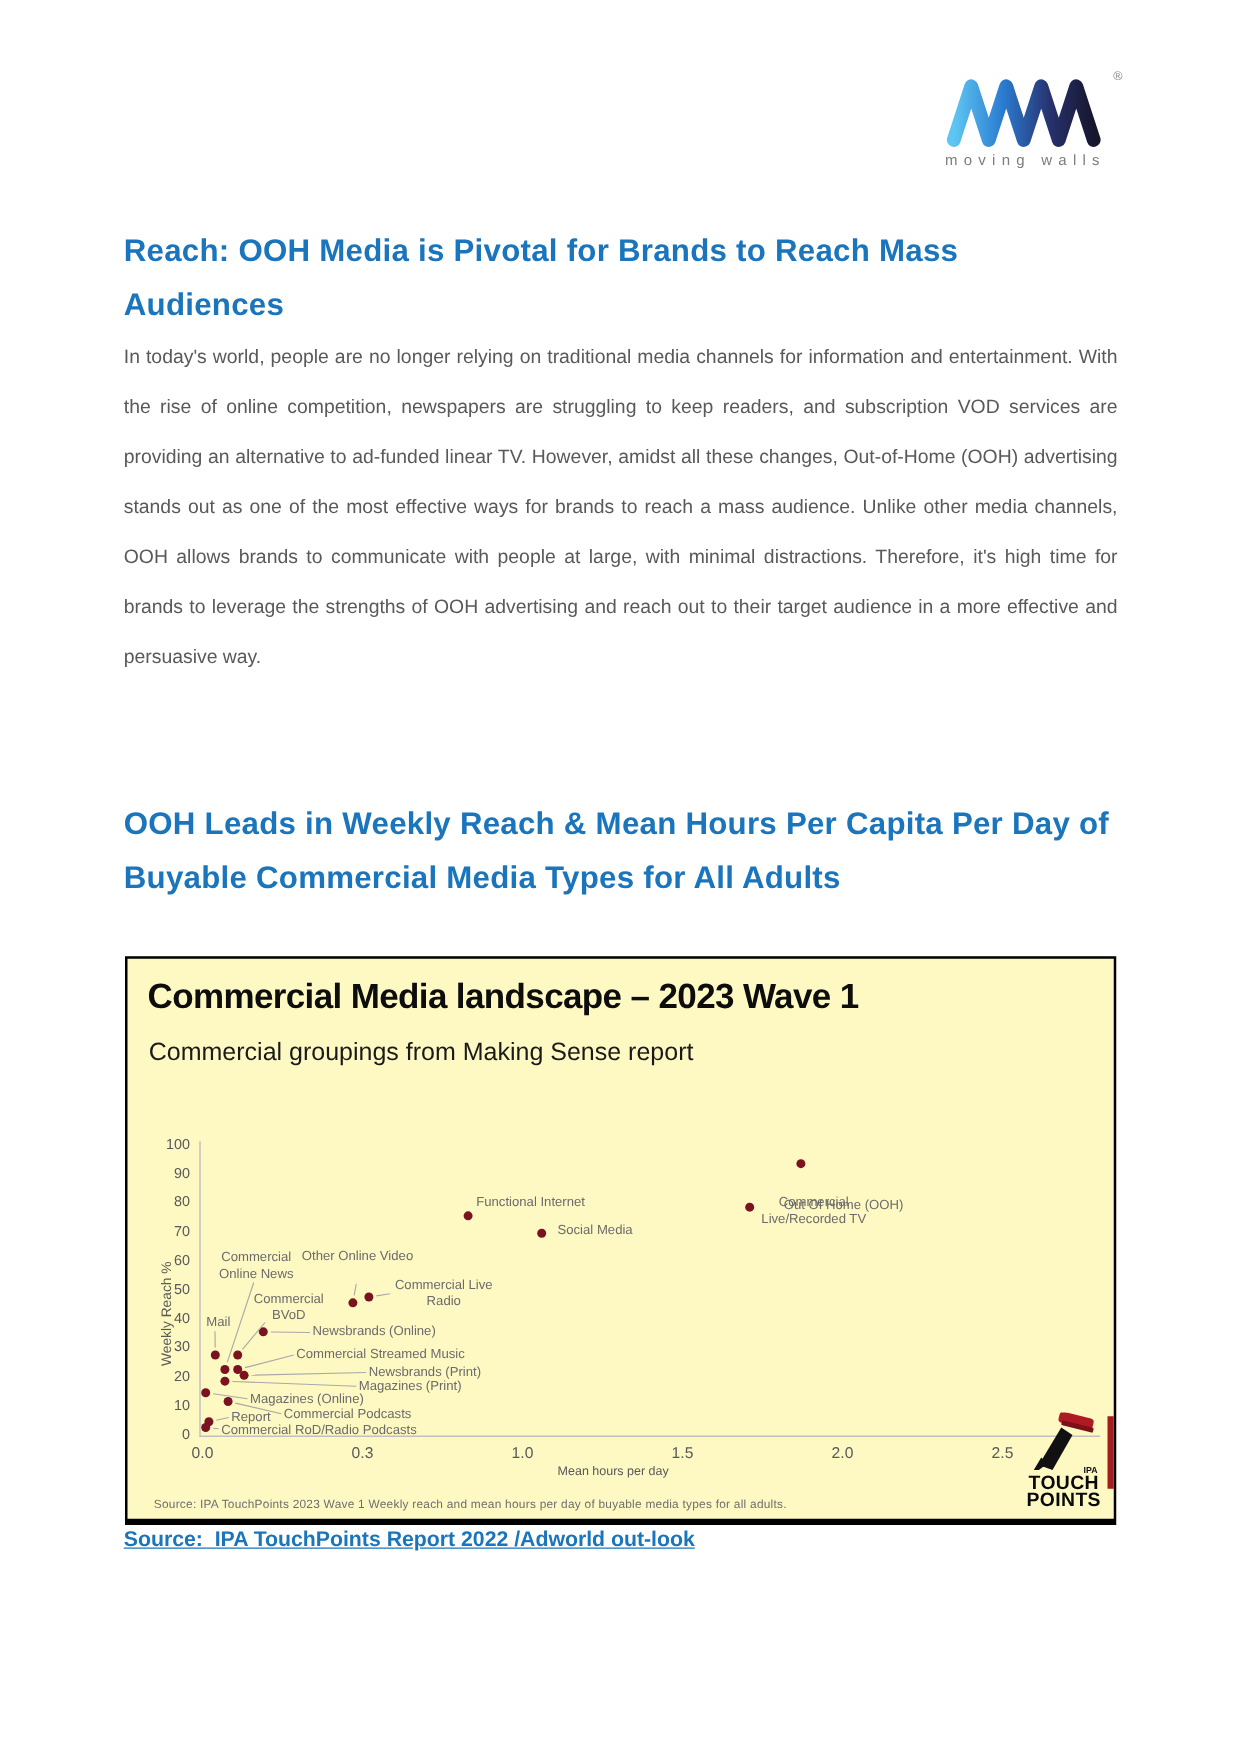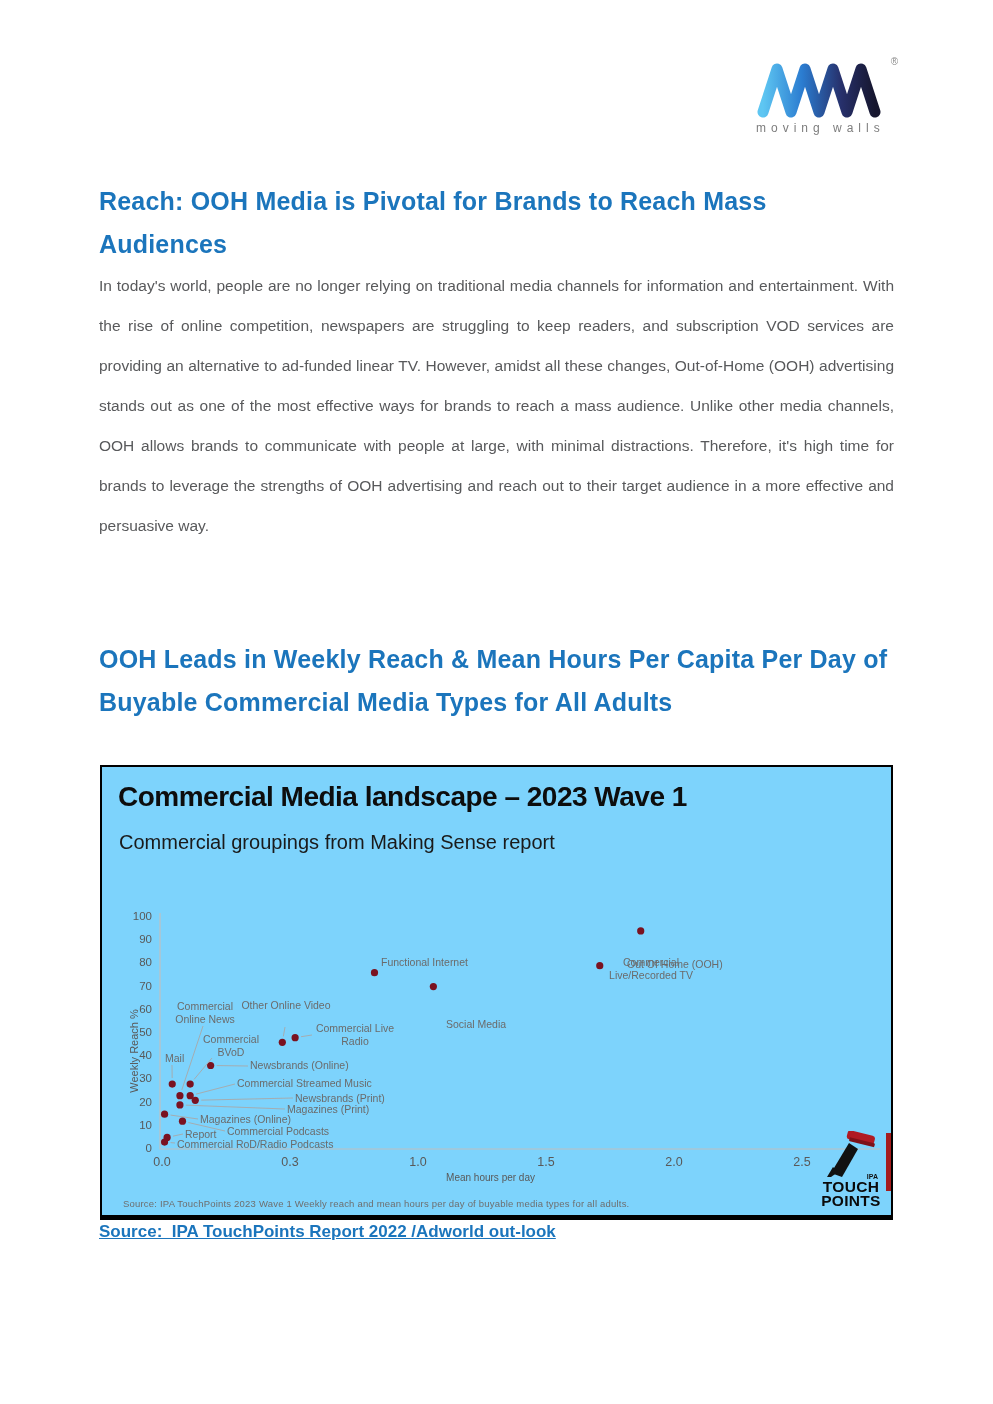--- a/index.html
+++ b/index.html
@@ -31,21 +31,21 @@
     text-align:justify;
   }
   .h2{
     position:absolute;left:99px;top:617px;width:790px;
     font-size:25px;font-weight:bold;line-height:43px;
     letter-spacing:0.2px;
   }
   
   .chart-box{
     position:absolute;left:100px;top:765px;width:793px;height:455px;
-    background:#7dd3fc;border:2px solid #000;border-bottom-width:5px;
+    background:#fef9c3;border:2px solid #000;border-bottom-width:5px;
     box-sizing:border-box;
   }
   .chart-title{
     position:absolute;left:16px;top:14px;
     font-size:28px;font-weight:bold;color:#0d0d0d;letter-spacing:-0.5px;
   }
   .chart-subtitle{
     position:absolute;left:17px;top:64px;
     font-size:20px;color:#1a1a1a;
   }
@@ -154,21 +154,21 @@
           <line x1="123" y1="364" x2="86.32551192813155" y2="355.5127713399063" stroke="#a8a8a8" stroke-width="0.9"></line>
           <circle cx="80.48" cy="354.16" r="3.6" fill="#7a1220"></circle>
           <line x1="81" y1="367" x2="70.98703066713864" y2="369.1438347438116" stroke="#a8a8a8" stroke-width="0.9"></line>
           <circle cx="65.12" cy="370.4" r="3.6" fill="#7a1220"></circle>
           <line x1="73" y1="376" x2="68.53479311422265" y2="375.5894062633768" stroke="#a8a8a8" stroke-width="0.9"></line>
           <circle cx="62.56" cy="375.04" r="3.6" fill="#7a1220"></circle>
         </svg>
         <div class="point-label" style="left: 525px; top: 157px; white-space: nowrap; margin-top: 34px;">Out Of Home (OOH)</div>
         <div class="point-label" style="left: 504px; top: 189px; width: 90px; text-align: center;">Commercial Live/Recorded TV</div>
         <div class="point-label" style="left: 279px; top: 189px; white-space: nowrap;">Functional Internet</div>
-        <div class="point-label" style="left: 344px; top: 211px; white-space: nowrap; margin-top: 40px;">Social Media</div>
+        <div class="point-label" style="left: 344px; top: 211px; white-space: nowrap;">Social Media</div>
         <div class="point-label" style="left: 212px; top: 255px; width: 82px; text-align: center;">Commercial Live Radio</div>
         <div class="point-label" style="left: 139px; top: 232px; width: 90px; text-align: center;">Other Online Video</div>
         <div class="point-label" style="left: 148px; top: 292px; white-space: nowrap;">Newsbrands (Online)</div>
         <div class="point-label" style="left: 63px; top: 285px; white-space: nowrap;">Mail</div>
         <div class="point-label" style="left: 101px; top: 266px; width: 56px; text-align: center;">Commercial BVoD</div>
         <div class="point-label" style="left: 71px; top: 233px; width: 64px; text-align: center;">Commercial Online News</div>
         <div class="point-label" style="left: 135px; top: 310px; white-space: nowrap;">Commercial Streamed Music</div>
         <div class="point-label" style="left: 193px; top: 325px; white-space: nowrap;">Newsbrands (Print)</div>
         <div class="point-label" style="left: 185px; top: 336px; white-space: nowrap;">Magazines (Print)</div>
         <div class="point-label" style="left: 98px; top: 346px; white-space: nowrap;">Magazines (Online)</div>

